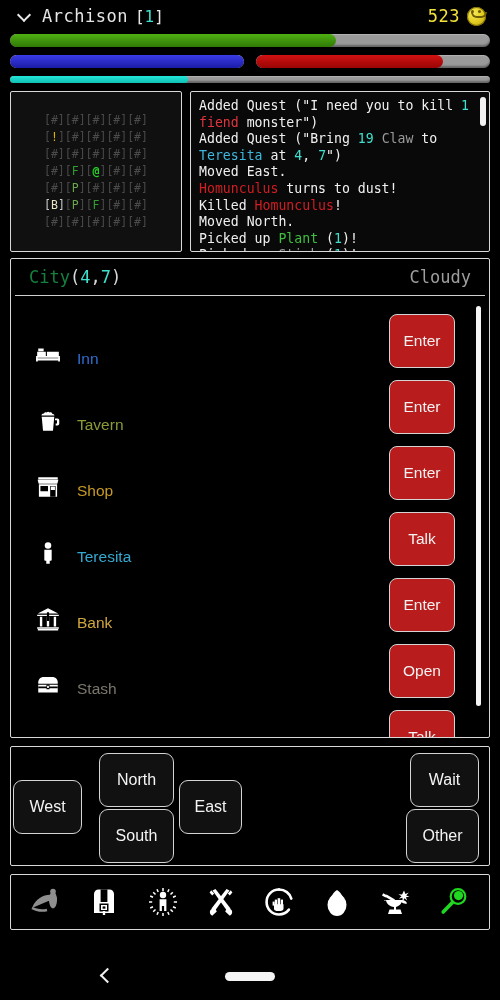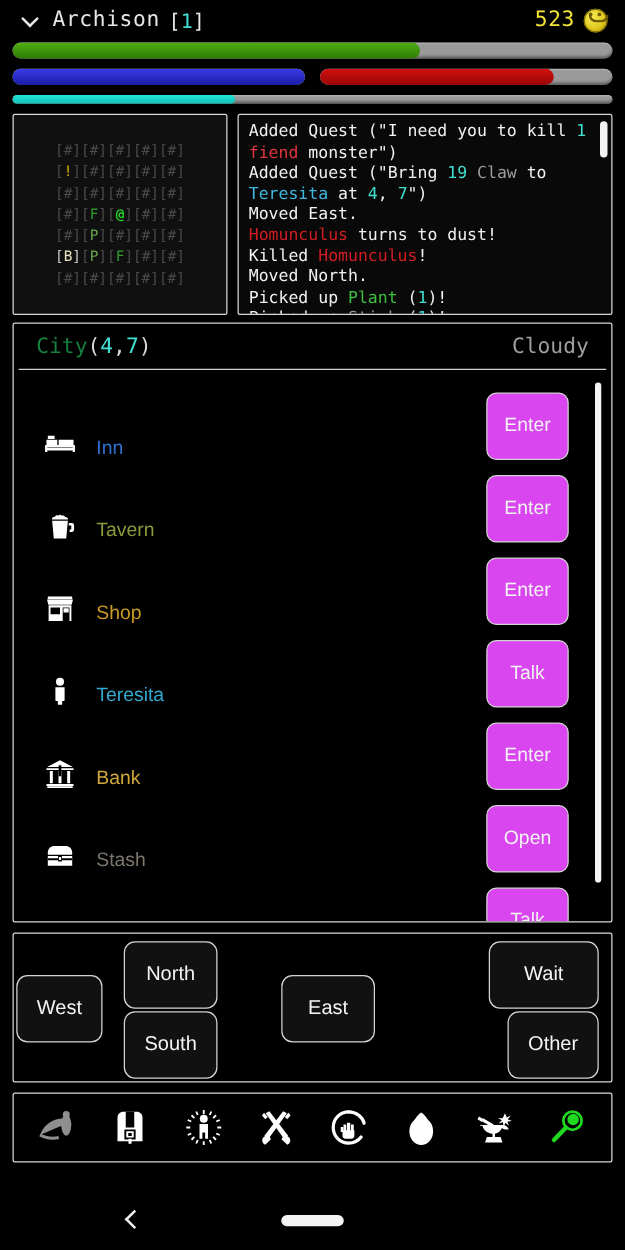--- a/index.html
+++ b/index.html
@@ -131,21 +131,21 @@
   .row-label { margin-left:12px; font-size:15.5px; }
   .lbl-inn    { color:#2f6fd0; }
   .lbl-tavern { color:#8a9b3a; }
   .lbl-shop   { color:#c99a24; }
   .lbl-npc    { color:#34a8cf; }
   .lbl-bank   { color:#d0a73c; }
   .lbl-stash  { color:#7b776d; }
   .row-btn {
     margin-left:auto;
     min-width:66px; height:54px; border-radius:8px;
-    border:1px solid #d4d4d4; background:#d946ef;
+    border:1px solid #d4d4d4; background:#b91c1c;
     color:#f2f2f2; font-size:15.5px;
     display:flex; align-items:center; justify-content:center;
     padding:0 12px;
   }
   .city-scroll {
     position:absolute; right:8px; top:10px; width:5px; height:400px;
     background:#f4f4f4; border-radius:3px;
   }
 
   
@@ -154,22 +154,22 @@
     border:1px solid #d8d8d8; background:#000; border-radius:2px;
   }
   .mbtn {
     position:absolute; border:1px solid #d4d4d4; background:#111;
     color:#f4f4f4; border-radius:9px; font-size:16px;
     display:flex; align-items:center; justify-content:center;
   }
   .m-west  { left:2px;  top:33px;  width:69px; height:54px; }
   .m-north { left:88px;  top:6px;   width:75px; height:54px; }
   .m-south { left:88px;  top:62px;  width:75px; height:54px; }
-  .m-east  { left:168px; top:33px;  width:75px; height:54px;margin-left:46px; }
-  .m-wait  { right:10px; top:6px;   width:88px; height:54px; }
+  .m-east  { left:168px; top:33px;  width:63px; height:54px; }
+  .m-wait  { right:10px; top:6px;   width:69px; height:54px; }
   .m-other { right:10px; top:62px;  width:73px; height:54px; }
 
   
   .tool-panel {
     margin:8px 10px 0 10px; height:56px;
     border:1px solid #d8d8d8; background:#000; border-radius:2px;
     display:flex; align-items:center; justify-content:space-around; padding:0 6px;
   }
   .tool { width:46px; height:44px; display:flex; align-items:center; justify-content:center; }
   .tool svg { display:block; }

